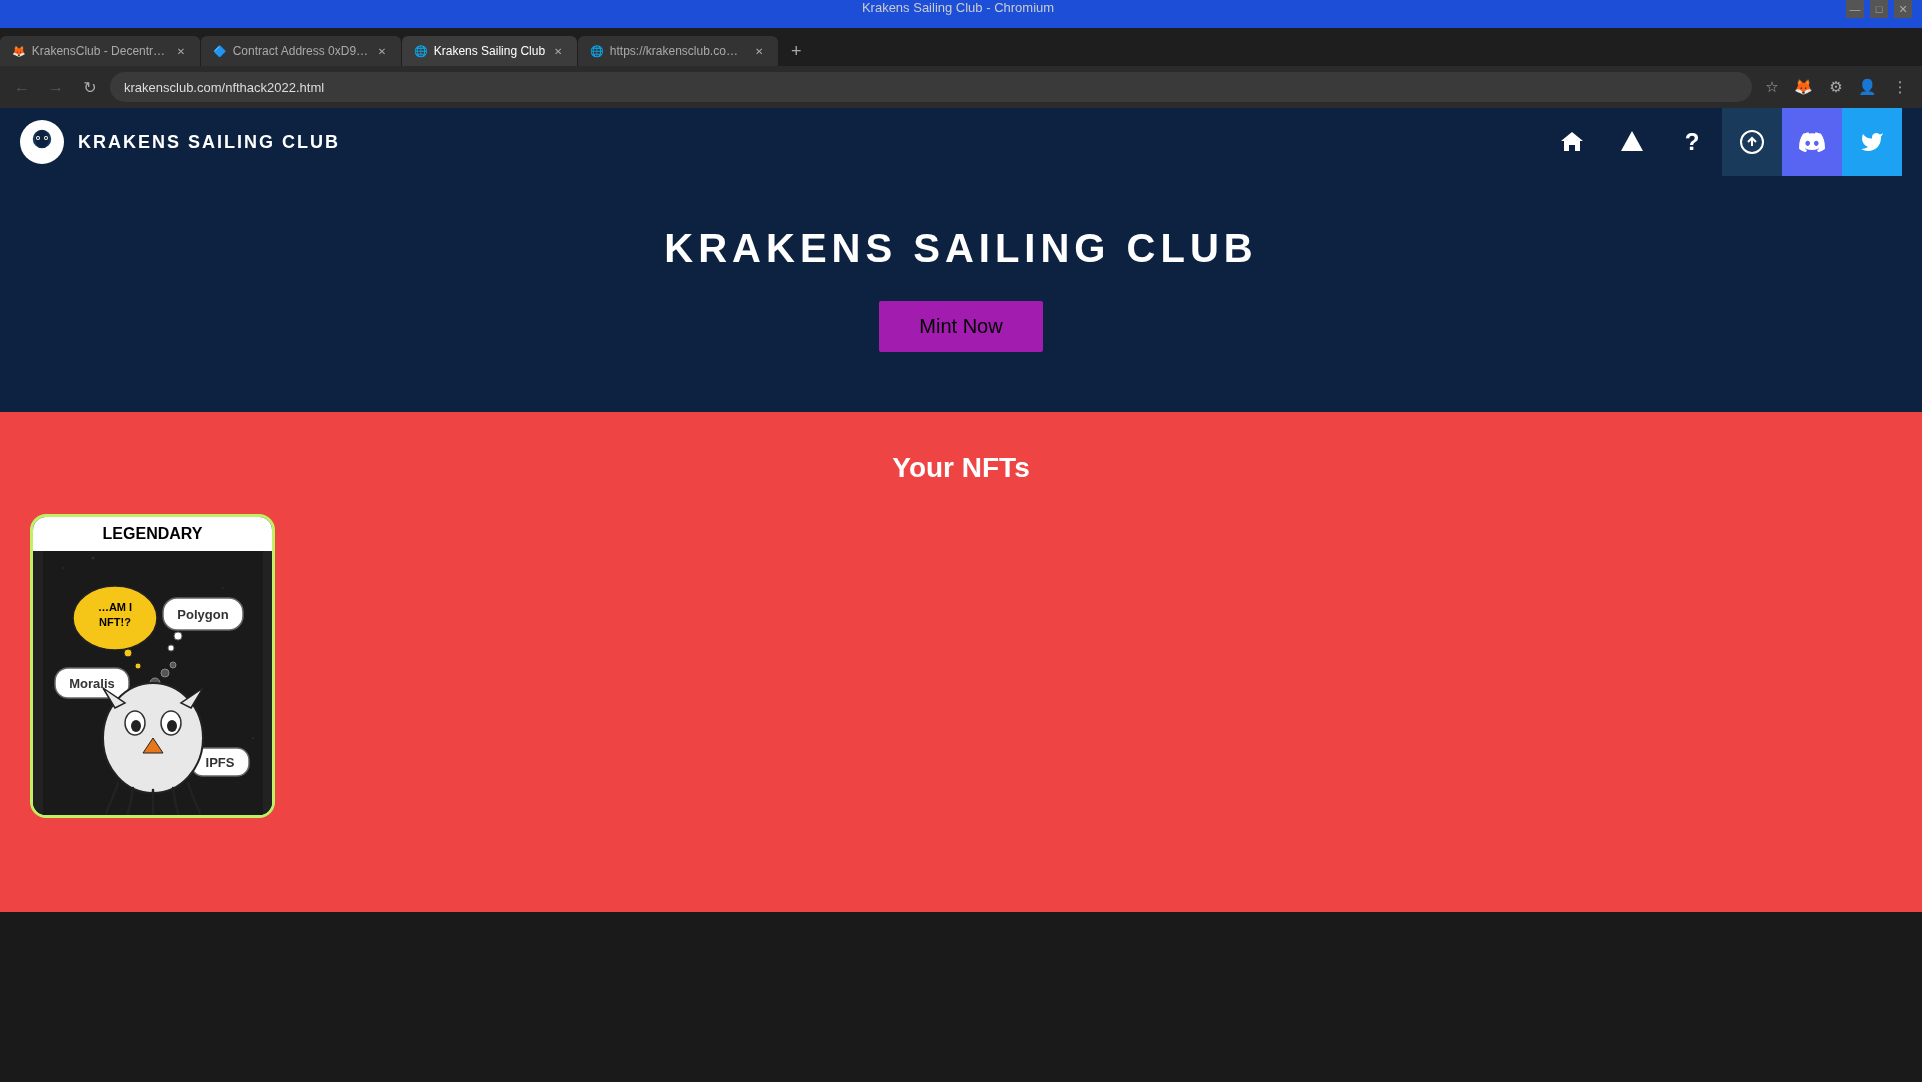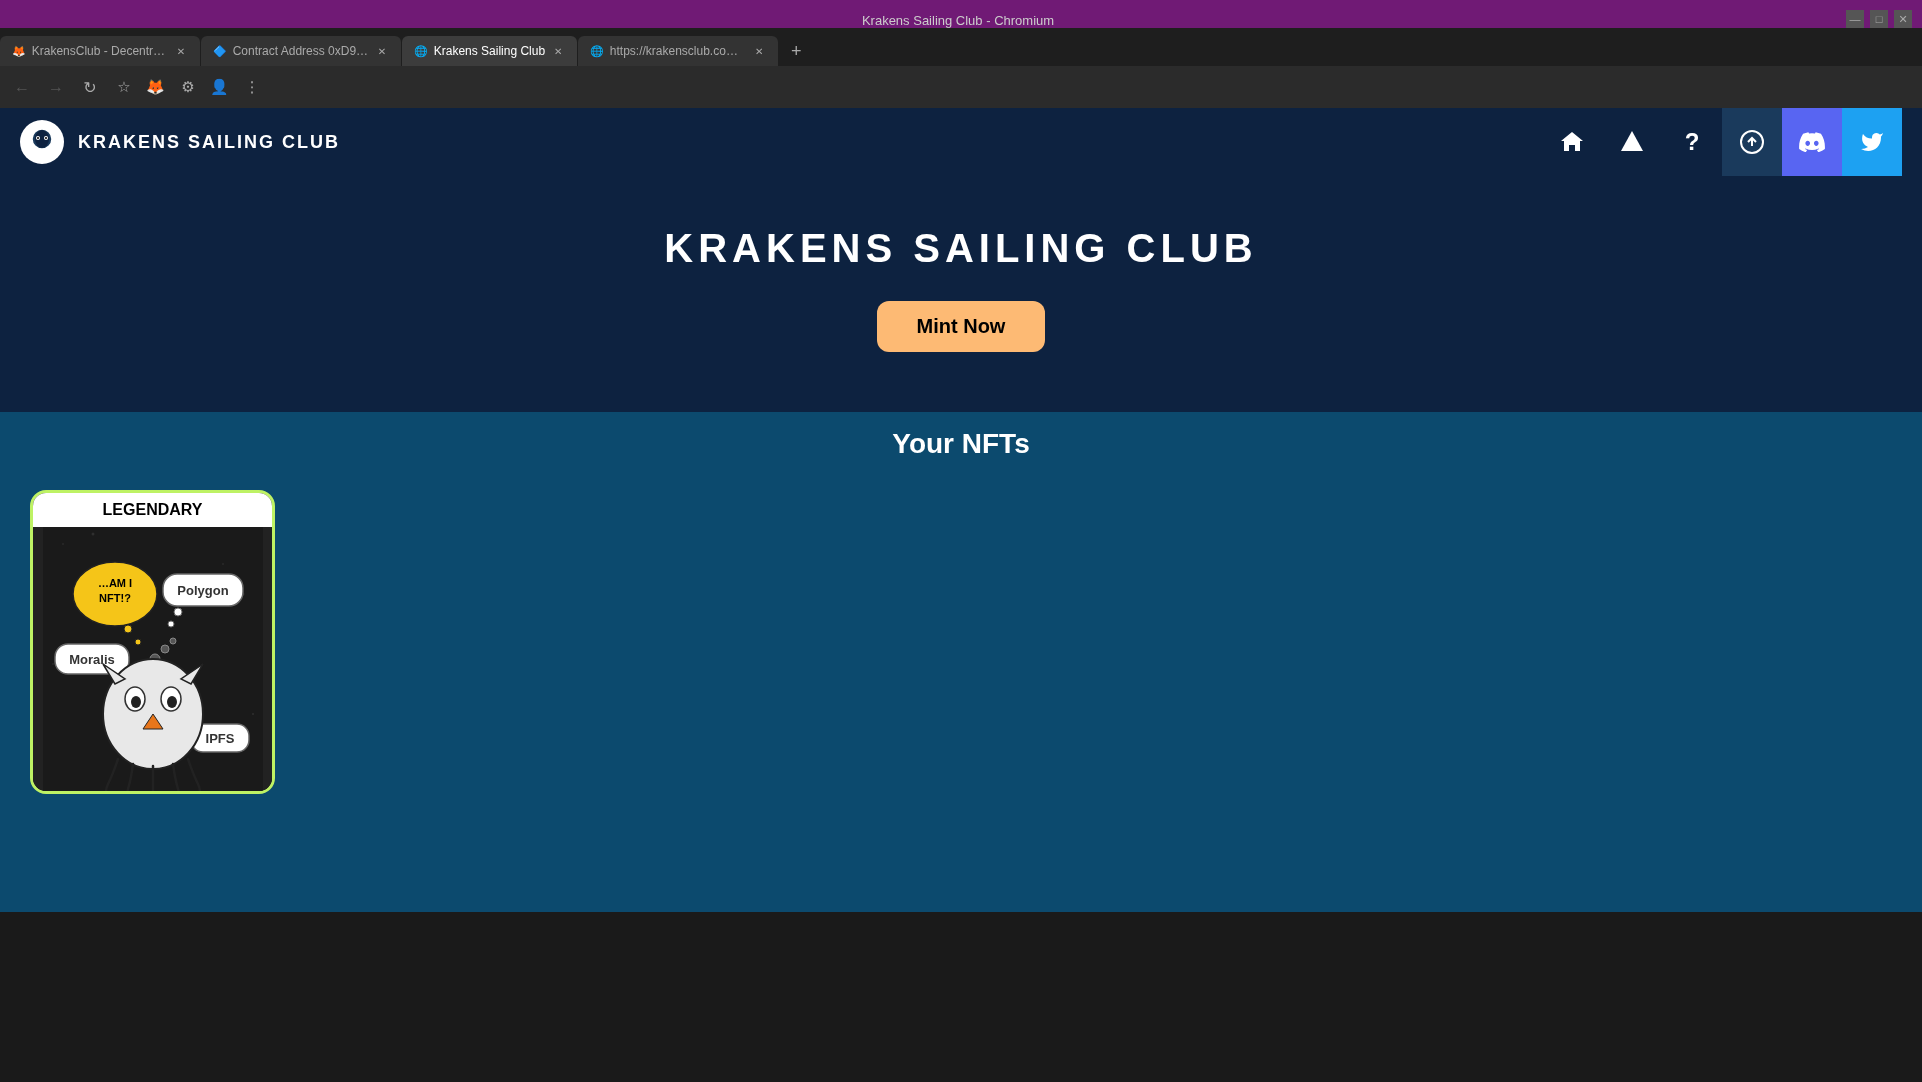--- a/index.html
+++ b/index.html
@@ -1,23 +1,23 @@
 <!DOCTYPE html>
 <html><head>
   <meta charset="utf-8">
   <style>
     * { margin: 0; padding: 0; box-sizing: border-box; }
     body { font-family: Arial, sans-serif; background: #1a1a1a; overflow-x: hidden; }
 
     
     .os-titlebar {
-      background: #701a75;
+      background: #1d4ed8;
       height: 28px;
       display: flex;
-      align-items: flex-end;
+      align-items: flex-start;
       justify-content: space-between;
       padding: 0 10px;
       color: #ccc;
       font-size: 13px;
     }
     .os-titlebar-title { flex: 1; text-align: center; }
     .os-titlebar-controls { display: flex; gap: 6px; }
     .os-titlebar-btn {
       width: 18px; height: 18px;
       background: #555;
@@ -176,35 +176,35 @@
       letter-spacing: 5px;
       color: #fff;
       margin-bottom: 30px;
     }
     .hero-address {
       font-size: 18px;
       color: #ccc;
       margin-bottom: 40px;
     }
     .mint-btn {
-      background: #fdba74;
+      background: #a21caf;
       color: #000;
       border: none;
       padding: 14px 40px;
       font-size: 20px;
-      font-weight: bold;
-      cursor: pointer;
-      border-radius: 12px;
+      font-weight: normal;
+      cursor: pointer;
+      border-radius: 2px;
     }
 
     
     .nfts-section {
-      background: #0c4a6e;
+      background: #ef4444;
       min-height: 500px;
-      padding: 16px 30px;
+      padding: 40px 30px;
     }
     .nfts-title {
       font-size: 28px;
       color: #fff;
       text-align: center;
       margin-bottom: 30px;
     }
     .nfts-grid {
       display: flex;
       flex-wrap: wrap;
@@ -273,20 +273,21 @@
       <span class="tab-label">https://krakensclub.com/…</span>
       <span class="tab-close">✕</span>
     </div>
     <div class="tab-new">+</div>
   </div>
 
   <div class="addressbar-row">
     <button class="nav-btn disabled">←</button>
     <button class="nav-btn disabled">→</button>
     <button class="nav-btn">↻</button>
+    <input class="address-bar" type="text" value="krakensclub.com/nfthack2022.html" style="">
     <div class="toolbar-icons">
       <div class="toolbar-icon">☆</div>
       <div class="toolbar-icon mm-icon">🦊</div>
       <div class="toolbar-icon">⚙</div>
       <div class="toolbar-icon">👤</div>
       <div class="toolbar-icon">⋮</div>
     </div>
   </div>
 </div>
 

